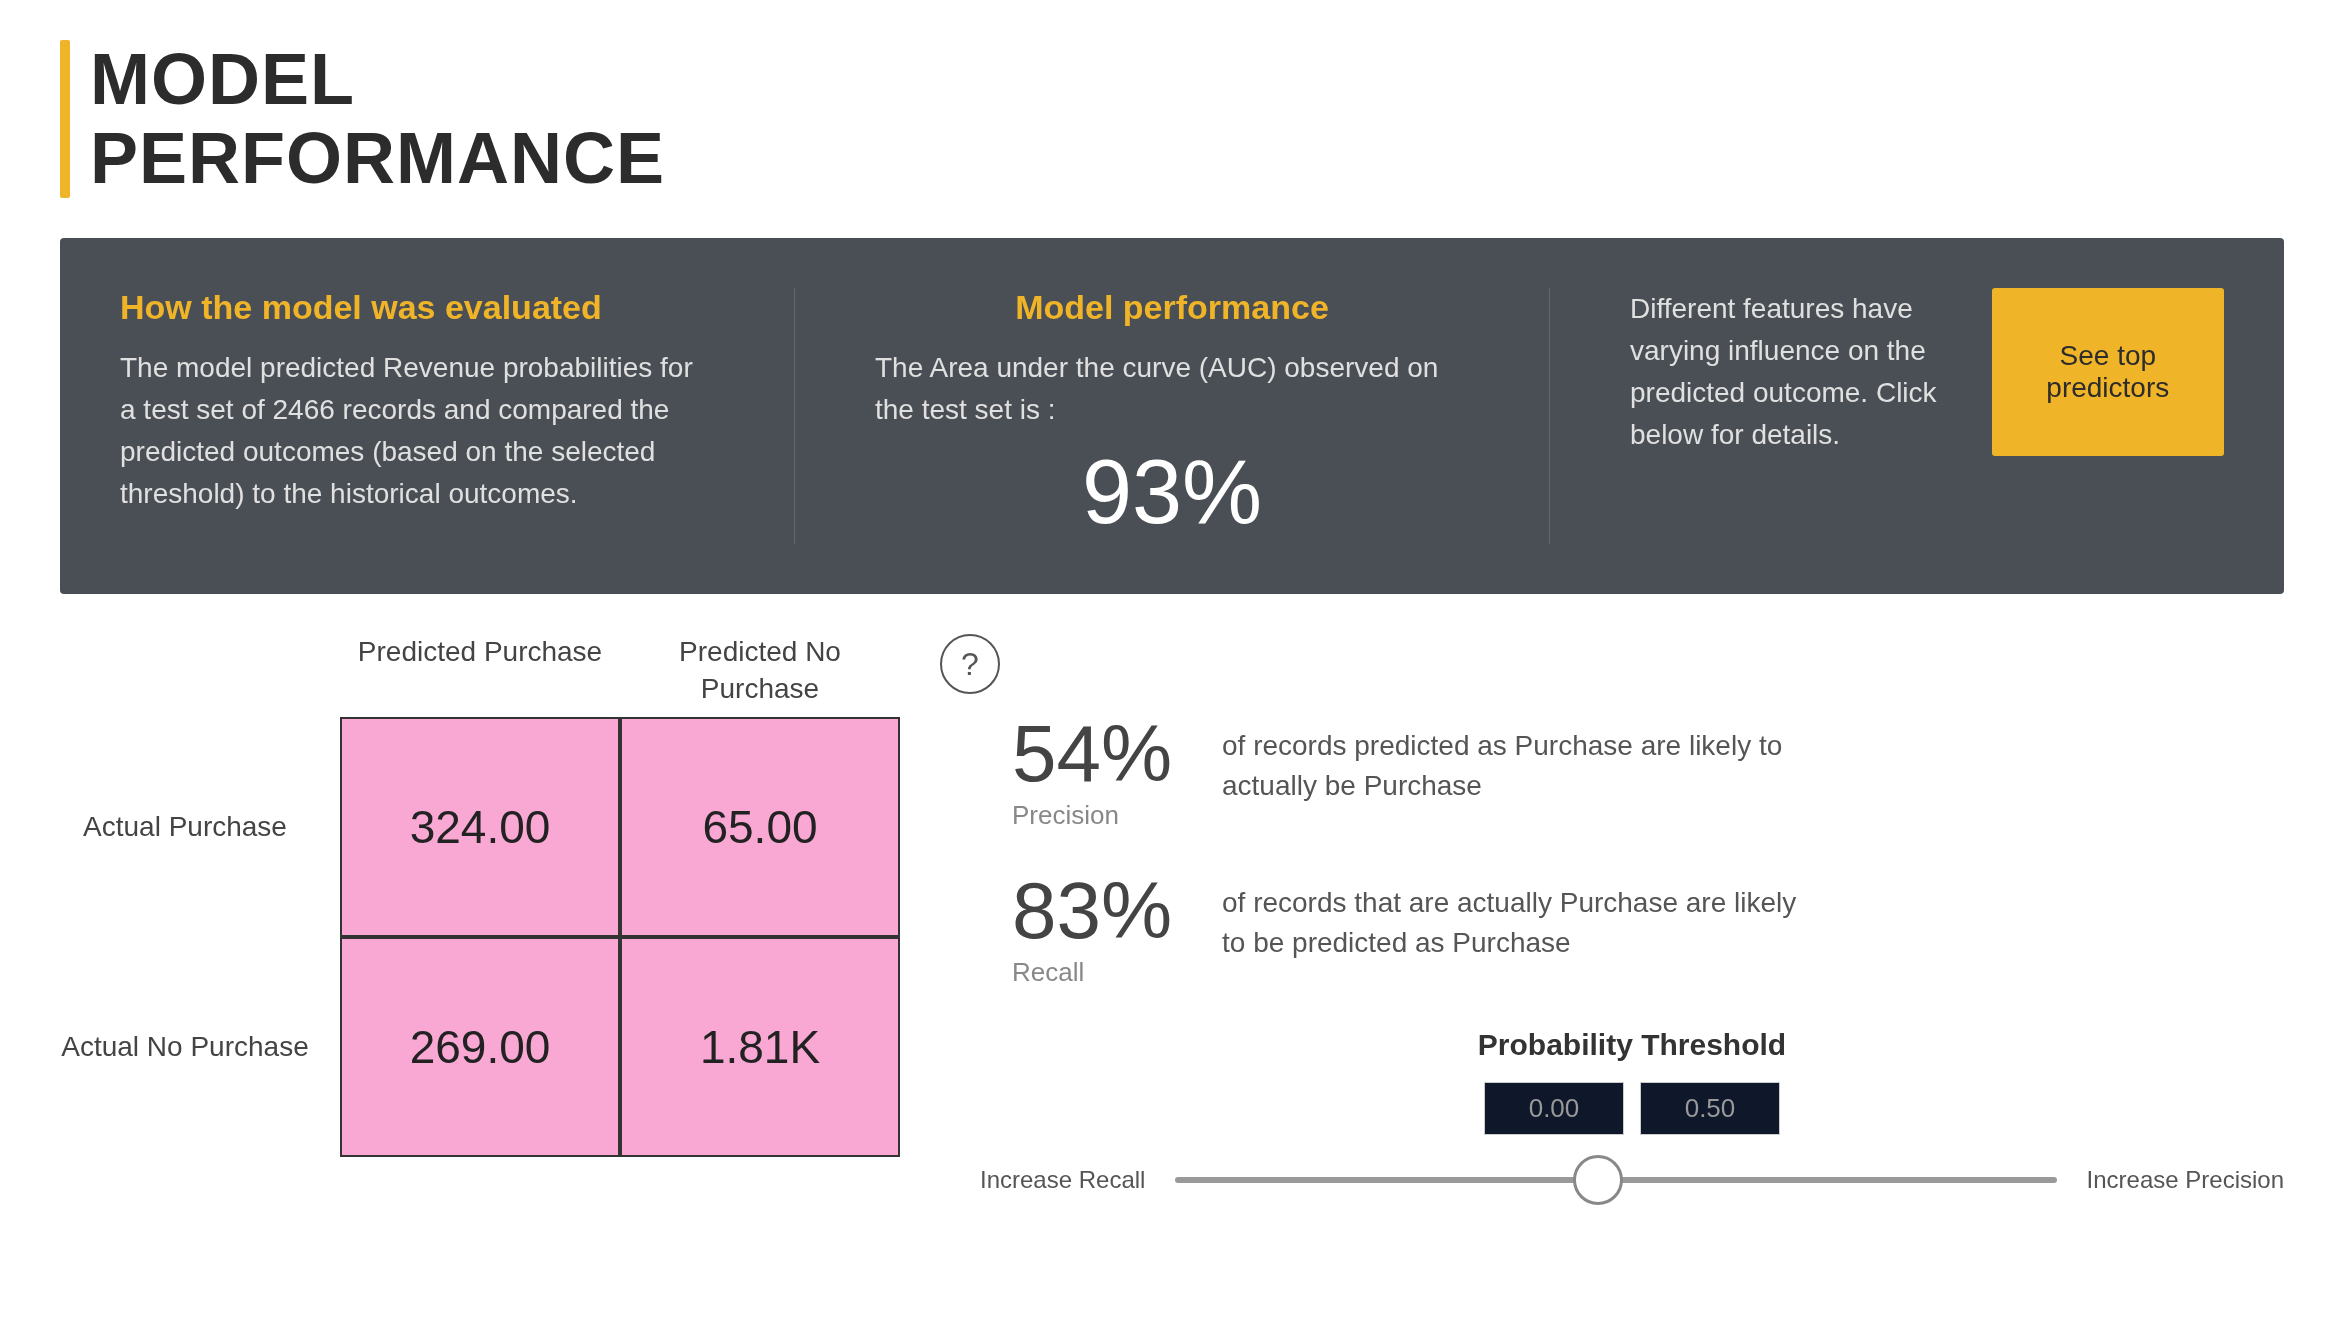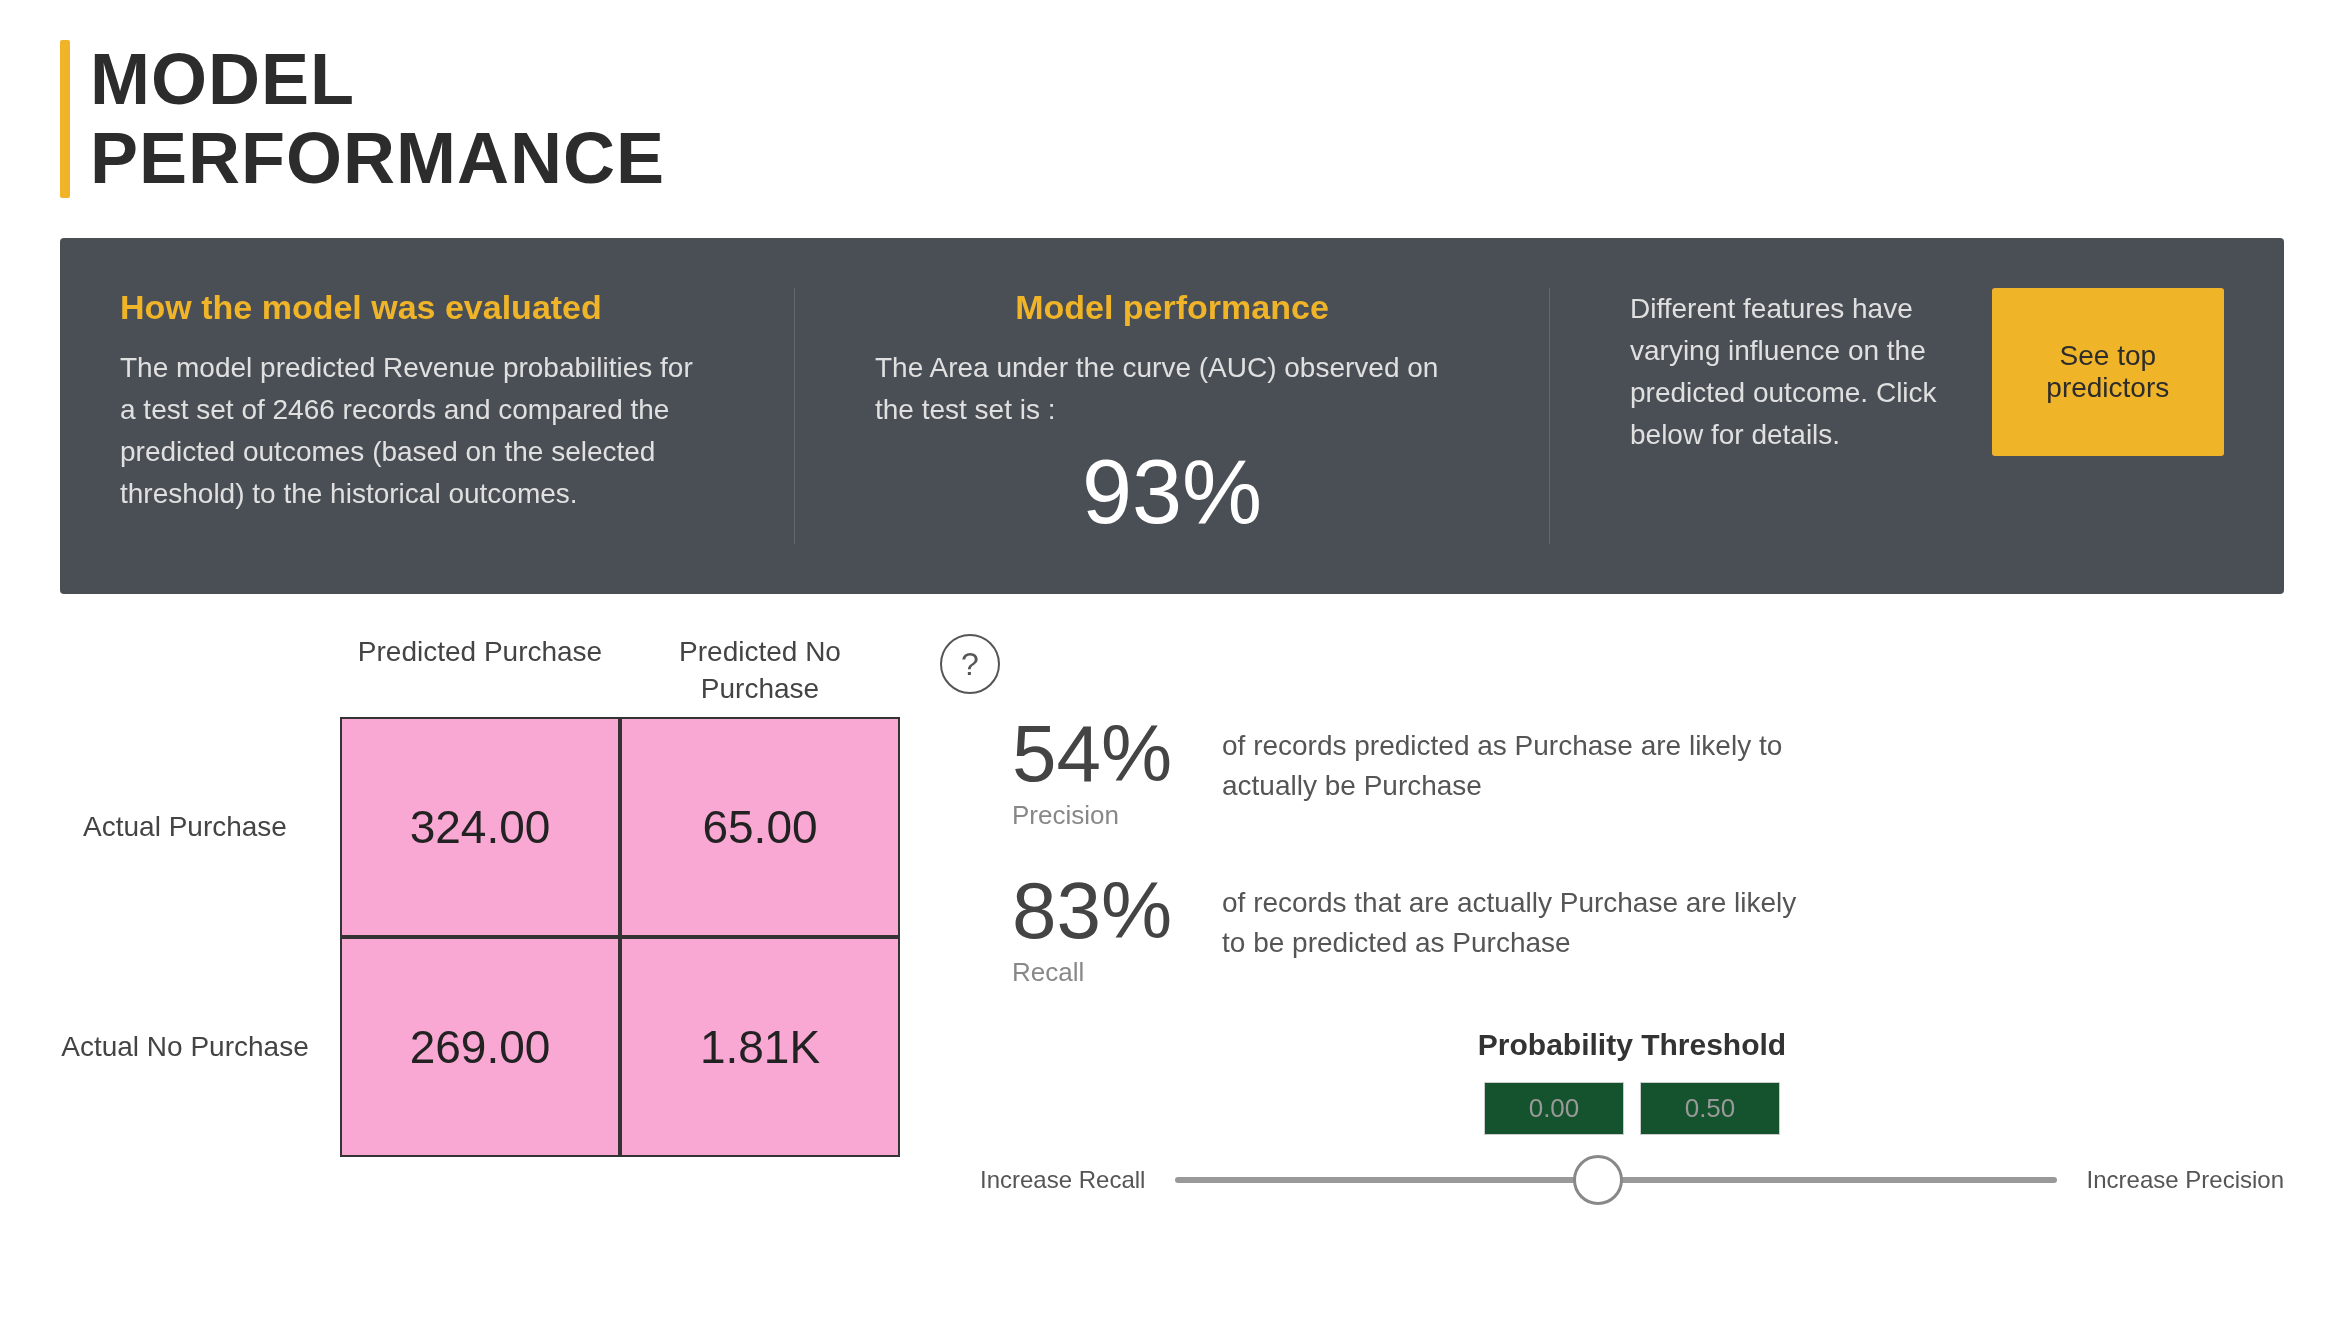--- a/index.html
+++ b/index.html
@@ -230,21 +230,21 @@
       display: flex;
       gap: 16px;
       justify-content: center;
     }
     .threshold-input {
       width: 140px;
       padding: 10px 14px;
       font-size: 26px;
       border: 1px solid #ccc;
       color: #999;
-      background: #14532d;
+      background: #0f172a;
       text-align: center;
     }
     .slider-container {
       display: flex;
       align-items: center;
       gap: 30px;
     }
     .slider-label {
       font-size: 24px;
       color: #555;

